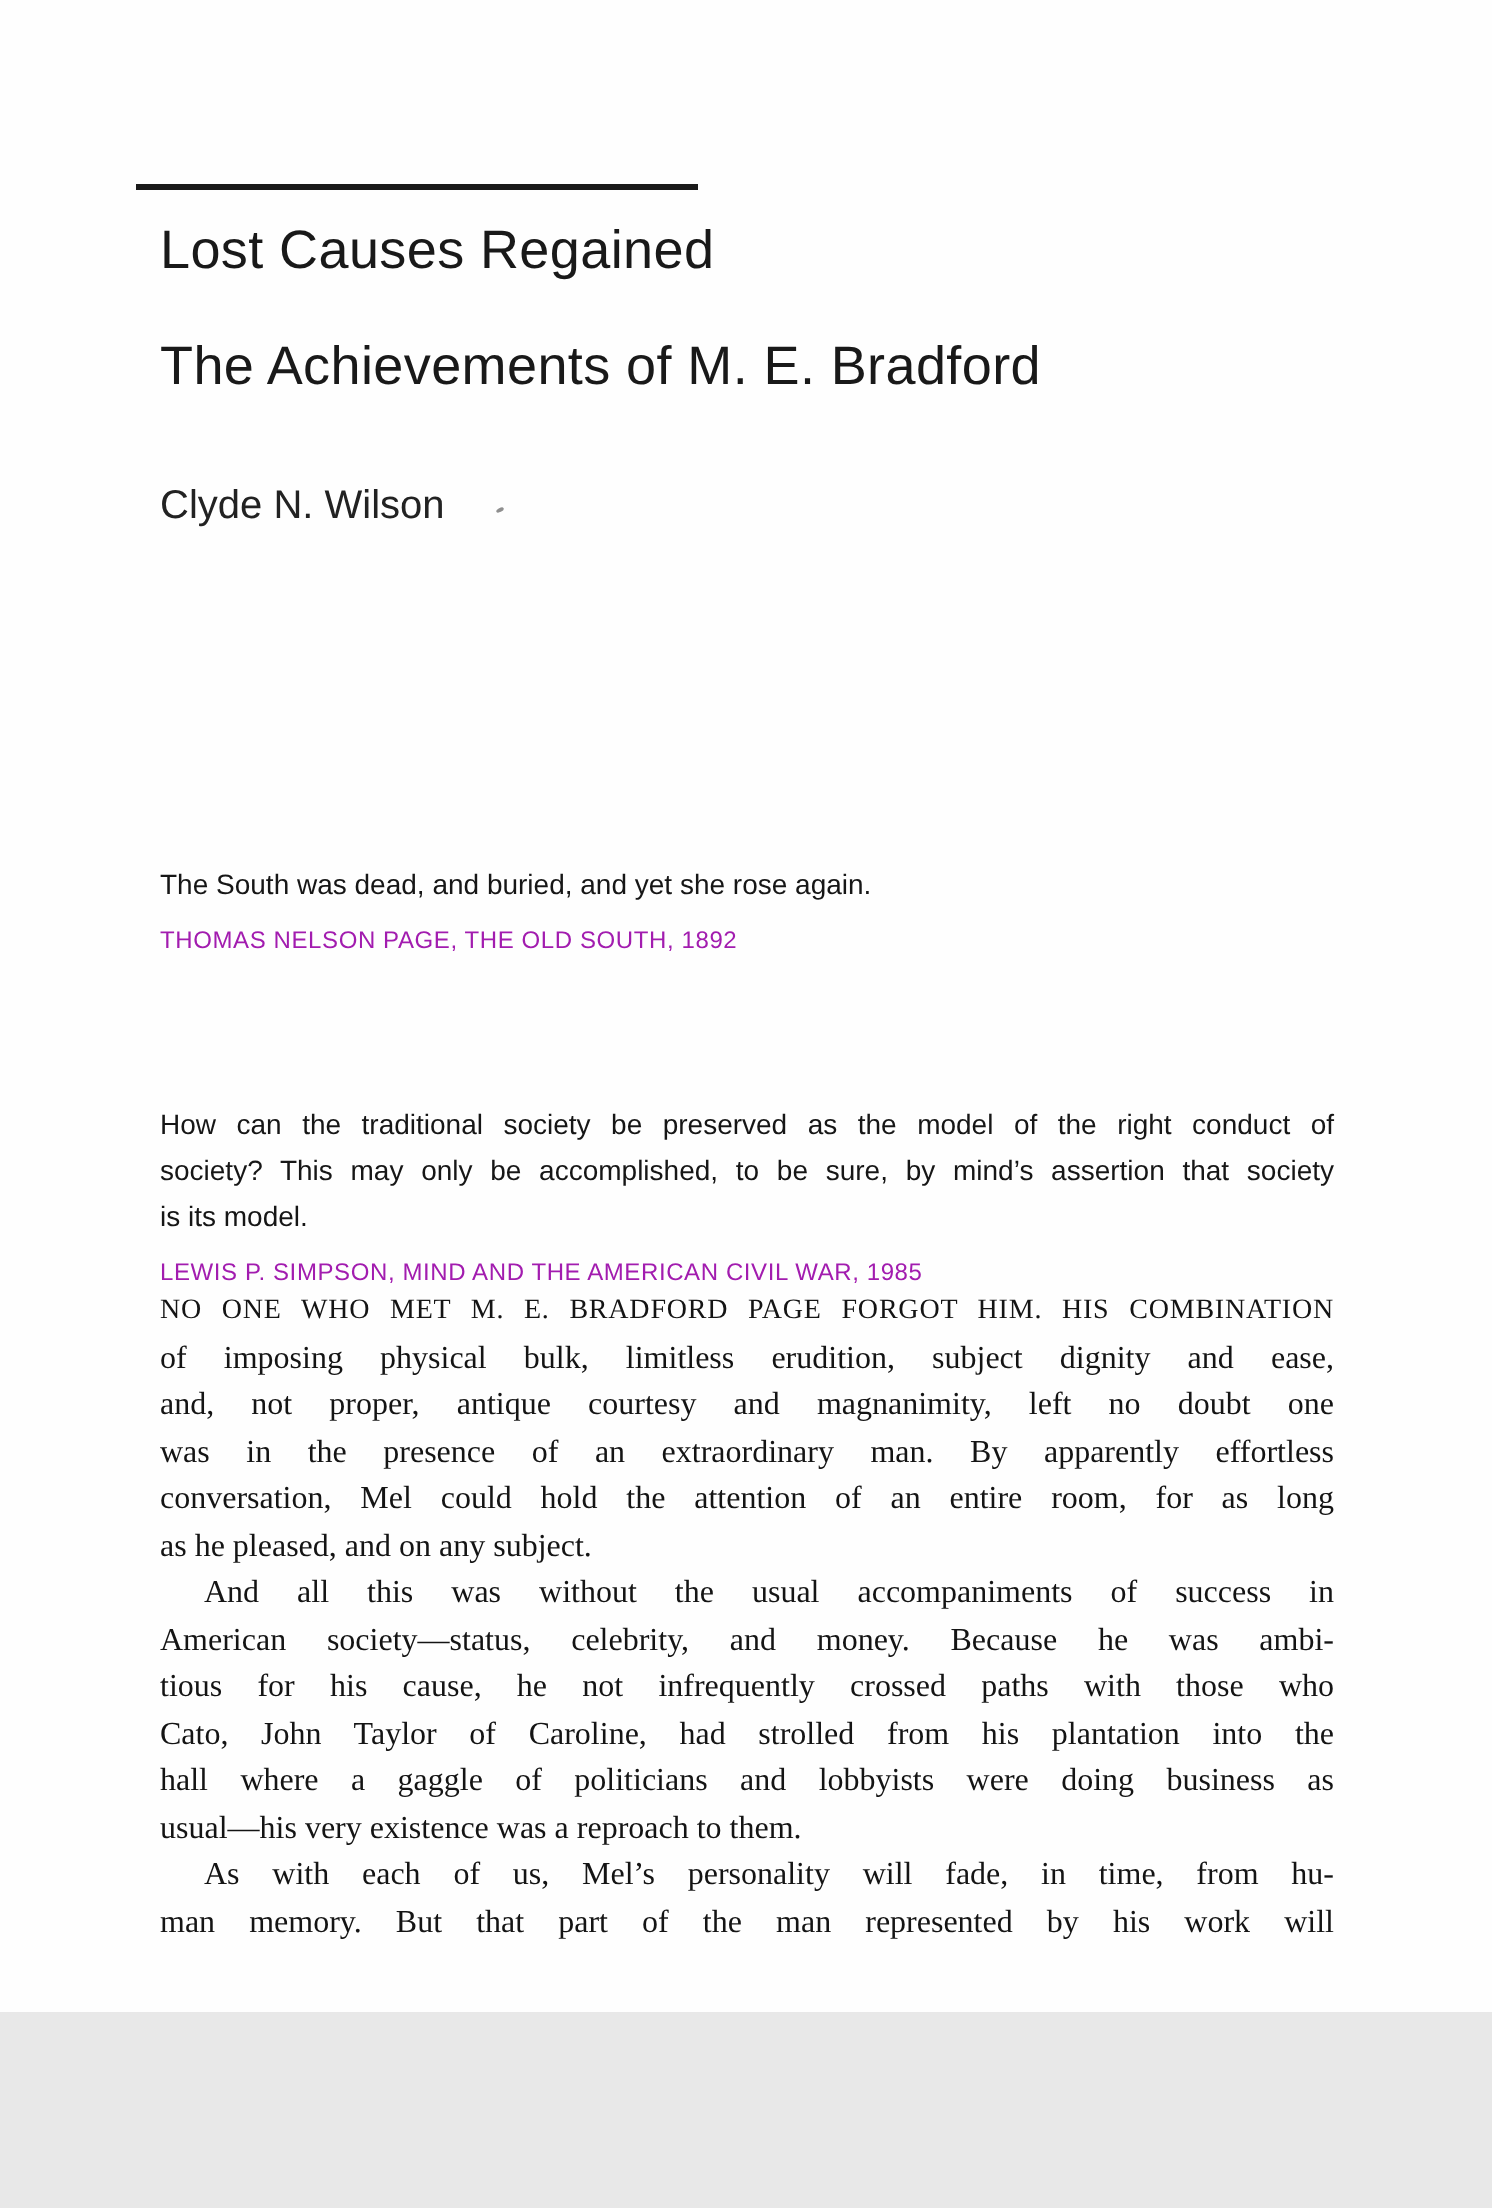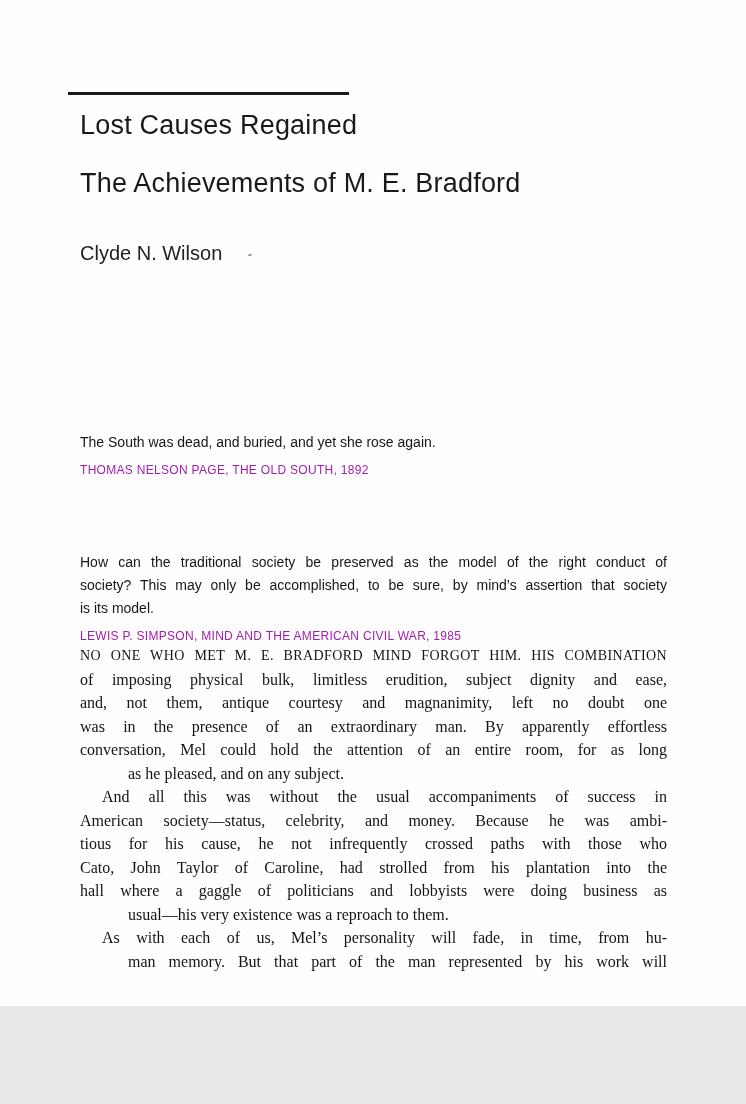--- a/index.html
+++ b/index.html
@@ -99,21 +99,21 @@
     top: 644px;
     width: 587px;
     font-size: 16px;
     line-height: 23.5px;
     color: #141414;
   }
   .para .line {
     text-align: justify;
     text-align-last: justify;
   }
-  .para .line:last-child { text-align-last: left; margin-left: 48px; }
+  .para .line:last-child { text-align-last: left; }
   .para.continues .line:last-child { text-align-last: justify; }
   .para.opening .line:first-child {
     font-size: 14px;
     letter-spacing: 0.4px;
   }
   .para.indented .line:first-child { text-indent: 22px; }
 
   .page-number {
     position: absolute;
     left: 0;
@@ -151,23 +151,23 @@
     <div>
         <div class="line">How can the traditional society be preserved as the model of the right conduct of</div>
         <div class="line">society? This may only be accomplished, to be sure, by mind’s assertion that society</div>
         <div class="line">is its model.</div>
       </div>
     <div class="attribution">LEWIS P. SIMPSON, MIND AND THE AMERICAN CIVIL WAR, 1985</div>
   </div>
 
   <div class="body-text">
     <div class="para opening">
-        <div class="line">NO ONE WHO MET M. E. BRADFORD MIND FORGOT HIM. HIS COMBINATION</div>
+        <div class="line">NO ONE WHO MET M. E. BRADFORD PAGE FORGOT HIM. HIS COMBINATION</div>
         <div class="line">of imposing physical bulk, limitless erudition, subject dignity and ease,</div>
-        <div class="line">and, not them, antique courtesy and magnanimity, left no doubt one</div>
+        <div class="line">and, not proper, antique courtesy and magnanimity, left no doubt one</div>
         <div class="line">was in the presence of an extraordinary man. By apparently effortless</div>
         <div class="line">conversation, Mel could hold the attention of an entire room, for as long</div>
         <div class="line">as he pleased, and on any subject.</div>
       </div>
     <div class="para indented">
         <div class="line">And all this was without the usual accompaniments of success in</div>
         <div class="line">American society—status, celebrity, and money. Because he was ambi-</div>
         <div class="line">tious for his cause, he not infrequently crossed paths with those who</div>
         <div class="line">Cato, John Taylor of Caroline, had strolled from his plantation into the</div>
         <div class="line">hall where a gaggle of politicians and lobbyists were doing business as</div>

